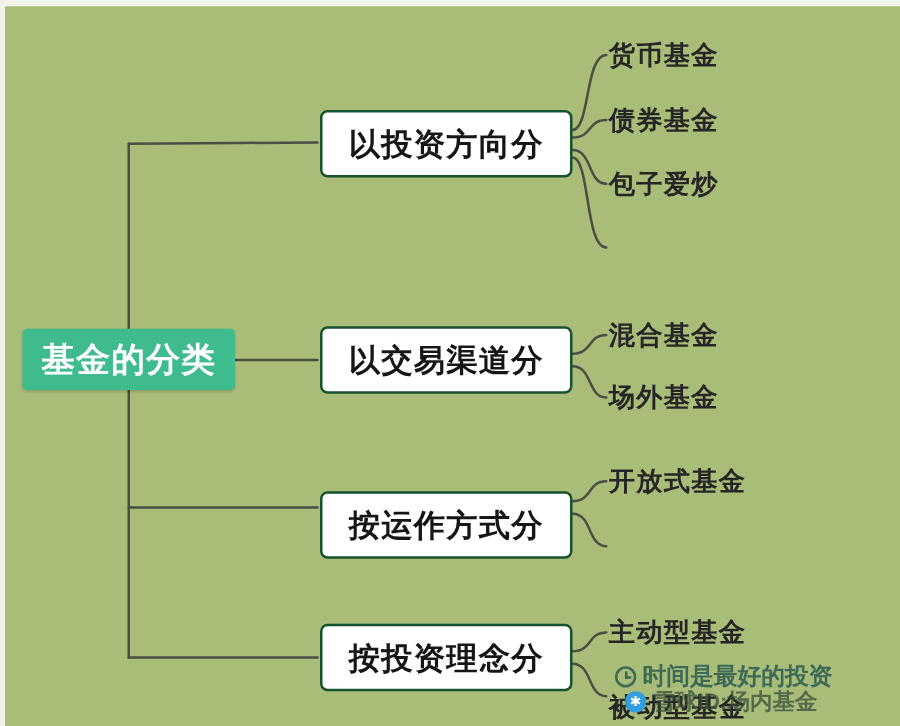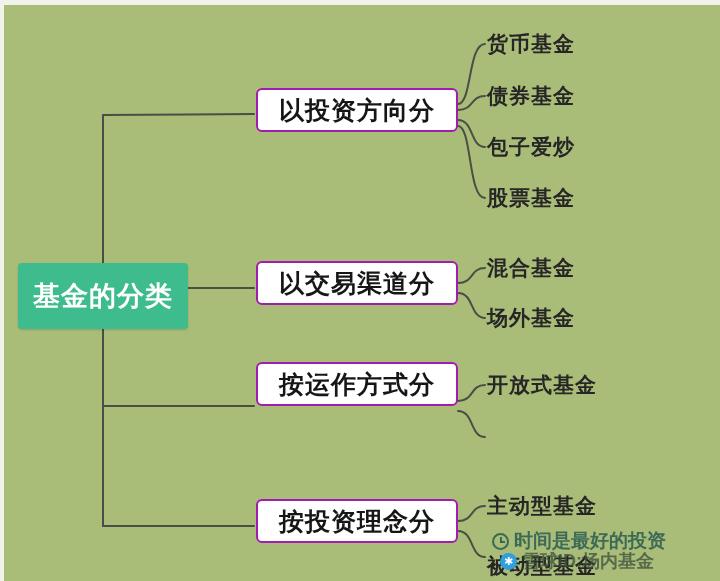--- a/index.html
+++ b/index.html
@@ -27,46 +27,46 @@
   }
   svg.connectors path {
     fill: none;
     stroke: #4a4e45;
     stroke-width: 2;
     stroke-linecap: round;
   }
   .root-node {
     position: absolute;
     left: 18px; top: 263px;
-    width: 170px; height: 66px;
+    width: 170px; height: 49px;
     background: #3fbc8d;
     border-radius: 4px;
     display: flex; align-items: center; justify-content: center;
     color: #ffffff;
     font-size: 27px;
     font-weight: 700;
     letter-spacing: 1px;
     box-shadow: 0 1px 2px rgba(0,0,0,0.15);
   }
   .branch-node {
     position: absolute;
     left: 256px;
-    width: 202px; height: 44px;
+    width: 202px; height: 54px;
     background: #ffffff;
-    border: 2px solid #a21caf;
+    border: 2px solid #14532d;
     border-radius: 6px;
     display: flex; align-items: center; justify-content: center;
     color: #161616;
     font-size: 25px;
     font-weight: 600;
     letter-spacing: 1px;
   }
   .branch-1 { top: 88px; }
   .branch-2 { top: 261px; }
-  .branch-3 { top: 362px; }
+  .branch-3 { top: 393px; }
   .branch-4 { top: 499px; }
   .leaf {
     position: absolute;
     left: 487px;
     height: 28px;
     line-height: 28px;
     color: #262626;
     font-size: 21px;
     font-weight: 600;
     letter-spacing: 1px;
@@ -169,21 +169,20 @@
   <div class="branch-node branch-3">
     <span>按运作方式分</span>
   </div>
   <div class="branch-node branch-4">
     <span>按投资理念分</span>
   </div>
 
   <div class="leaf" style="top:30px">货币基金</div>
   <div class="leaf" style="top:82px">债券基金</div>
   <div class="leaf" style="top:133px">包子爱炒</div>
-  <div class="leaf" style="top:184px">股票基金</div>
 
   <div class="leaf" style="top:254px">混合基金</div>
   <div class="leaf" style="top:304px">场外基金</div>
 
   <div class="leaf" style="top:371px">开放式基金</div>
 
   <div class="leaf" style="top:492px">主动型基金</div>
   <div class="leaf" style="top:552px">被动型基金</div>
 
   <div class="watermark-line wm-1">

